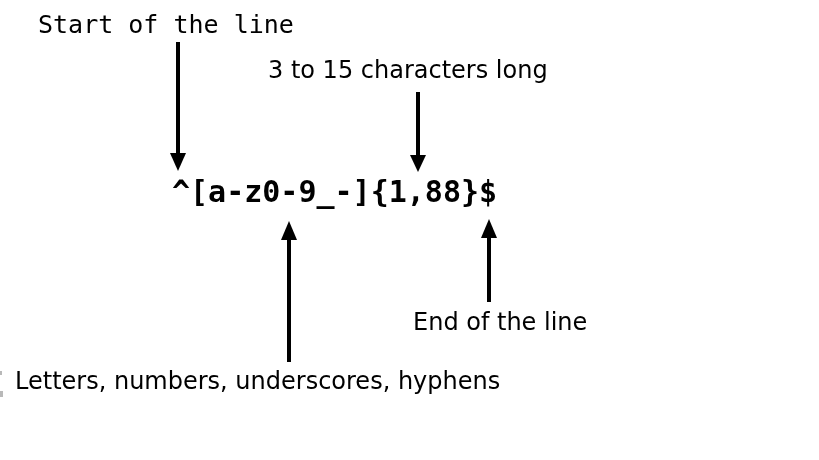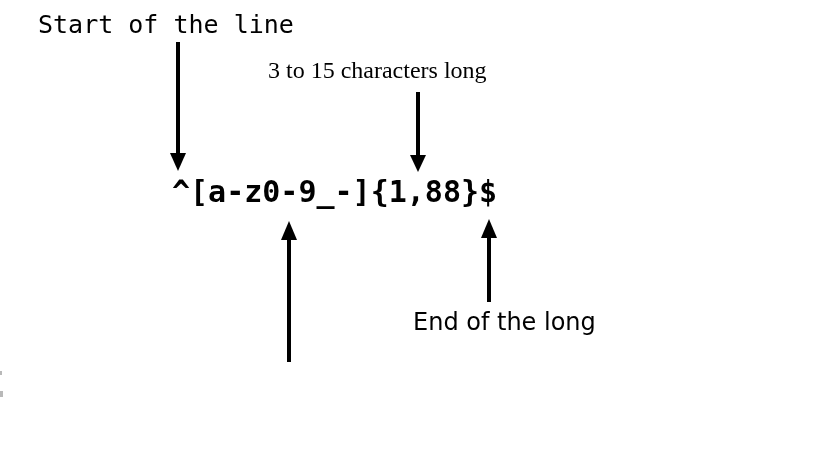--- a/index.html
+++ b/index.html
@@ -52,26 +52,27 @@
   #artifact-a { left: 0; top: 371px; width: 2px; height: 4px; }
   #artifact-b { left: 0; top: 391px; width: 3px; height: 6px; }
 </style>
 </head>
 <body>
 
 <div class="canvas">
 
   <div class="label mono" style="left:38px; top:10px;">Start of the line</div>
 
-  <div class="label sans" style="left:268px; top:56px;font-family:Liberation Serif, serif;">3 to 15 characters long</div>
+  <div class="label sans" style="left:268px; top:56px;">3 to 15 characters long</div>
 
   <div class="regex">^[a-z0-9_-]{1,88}$</div>
 
-  <div class="label sans" style="left:413px; top:308px;">End of the long</div>
+  <div class="label sans" style="left:413px; top:308px;">End of the line</div>
 
+  <div class="label sans" style="left:15px; top:367px;">Letters, numbers, underscores, hyphens</div>
 
   <svg class="arrows" viewBox="0 0 819 460" xmlns="http://www.w3.org/2000/svg">
 
     <g>
       <line x1="178" y1="42" x2="178" y2="156" stroke="#000" stroke-width="4"></line>
       <polygon points="170,153 186,153 178,171" fill="#000"></polygon>
     </g>
 
     <g>
       <line x1="418" y1="92" x2="418" y2="158" stroke="#000" stroke-width="4"></line>

